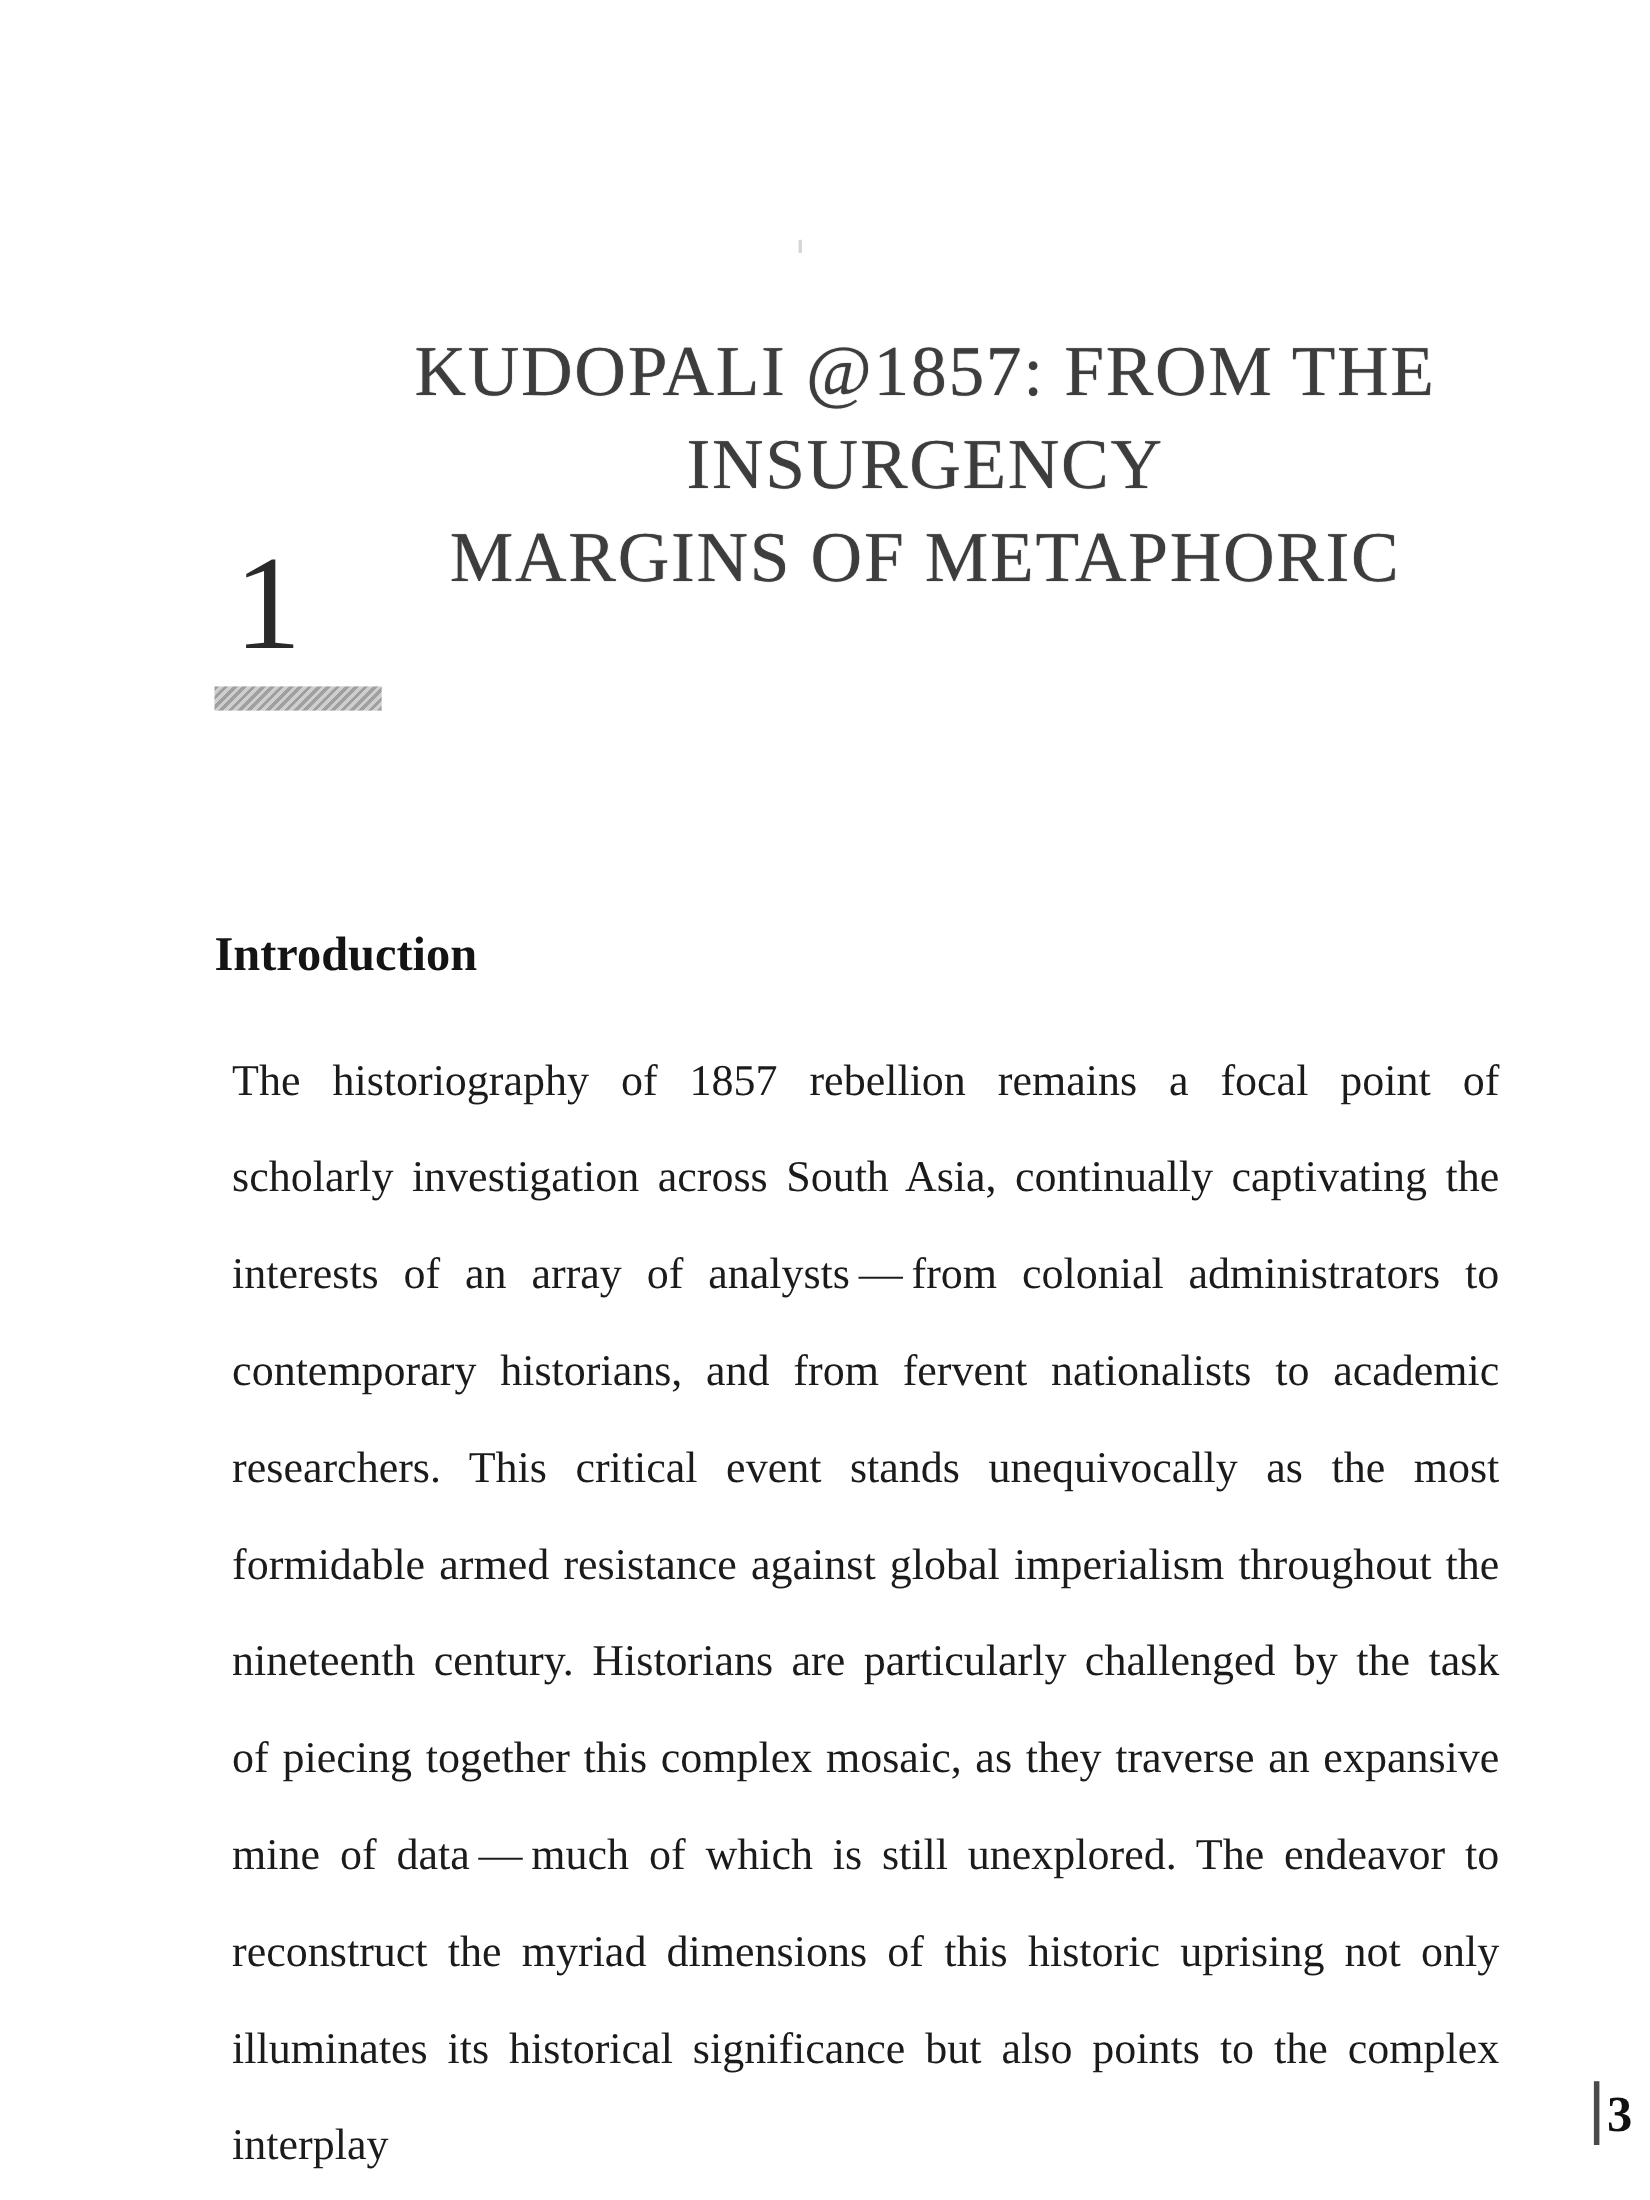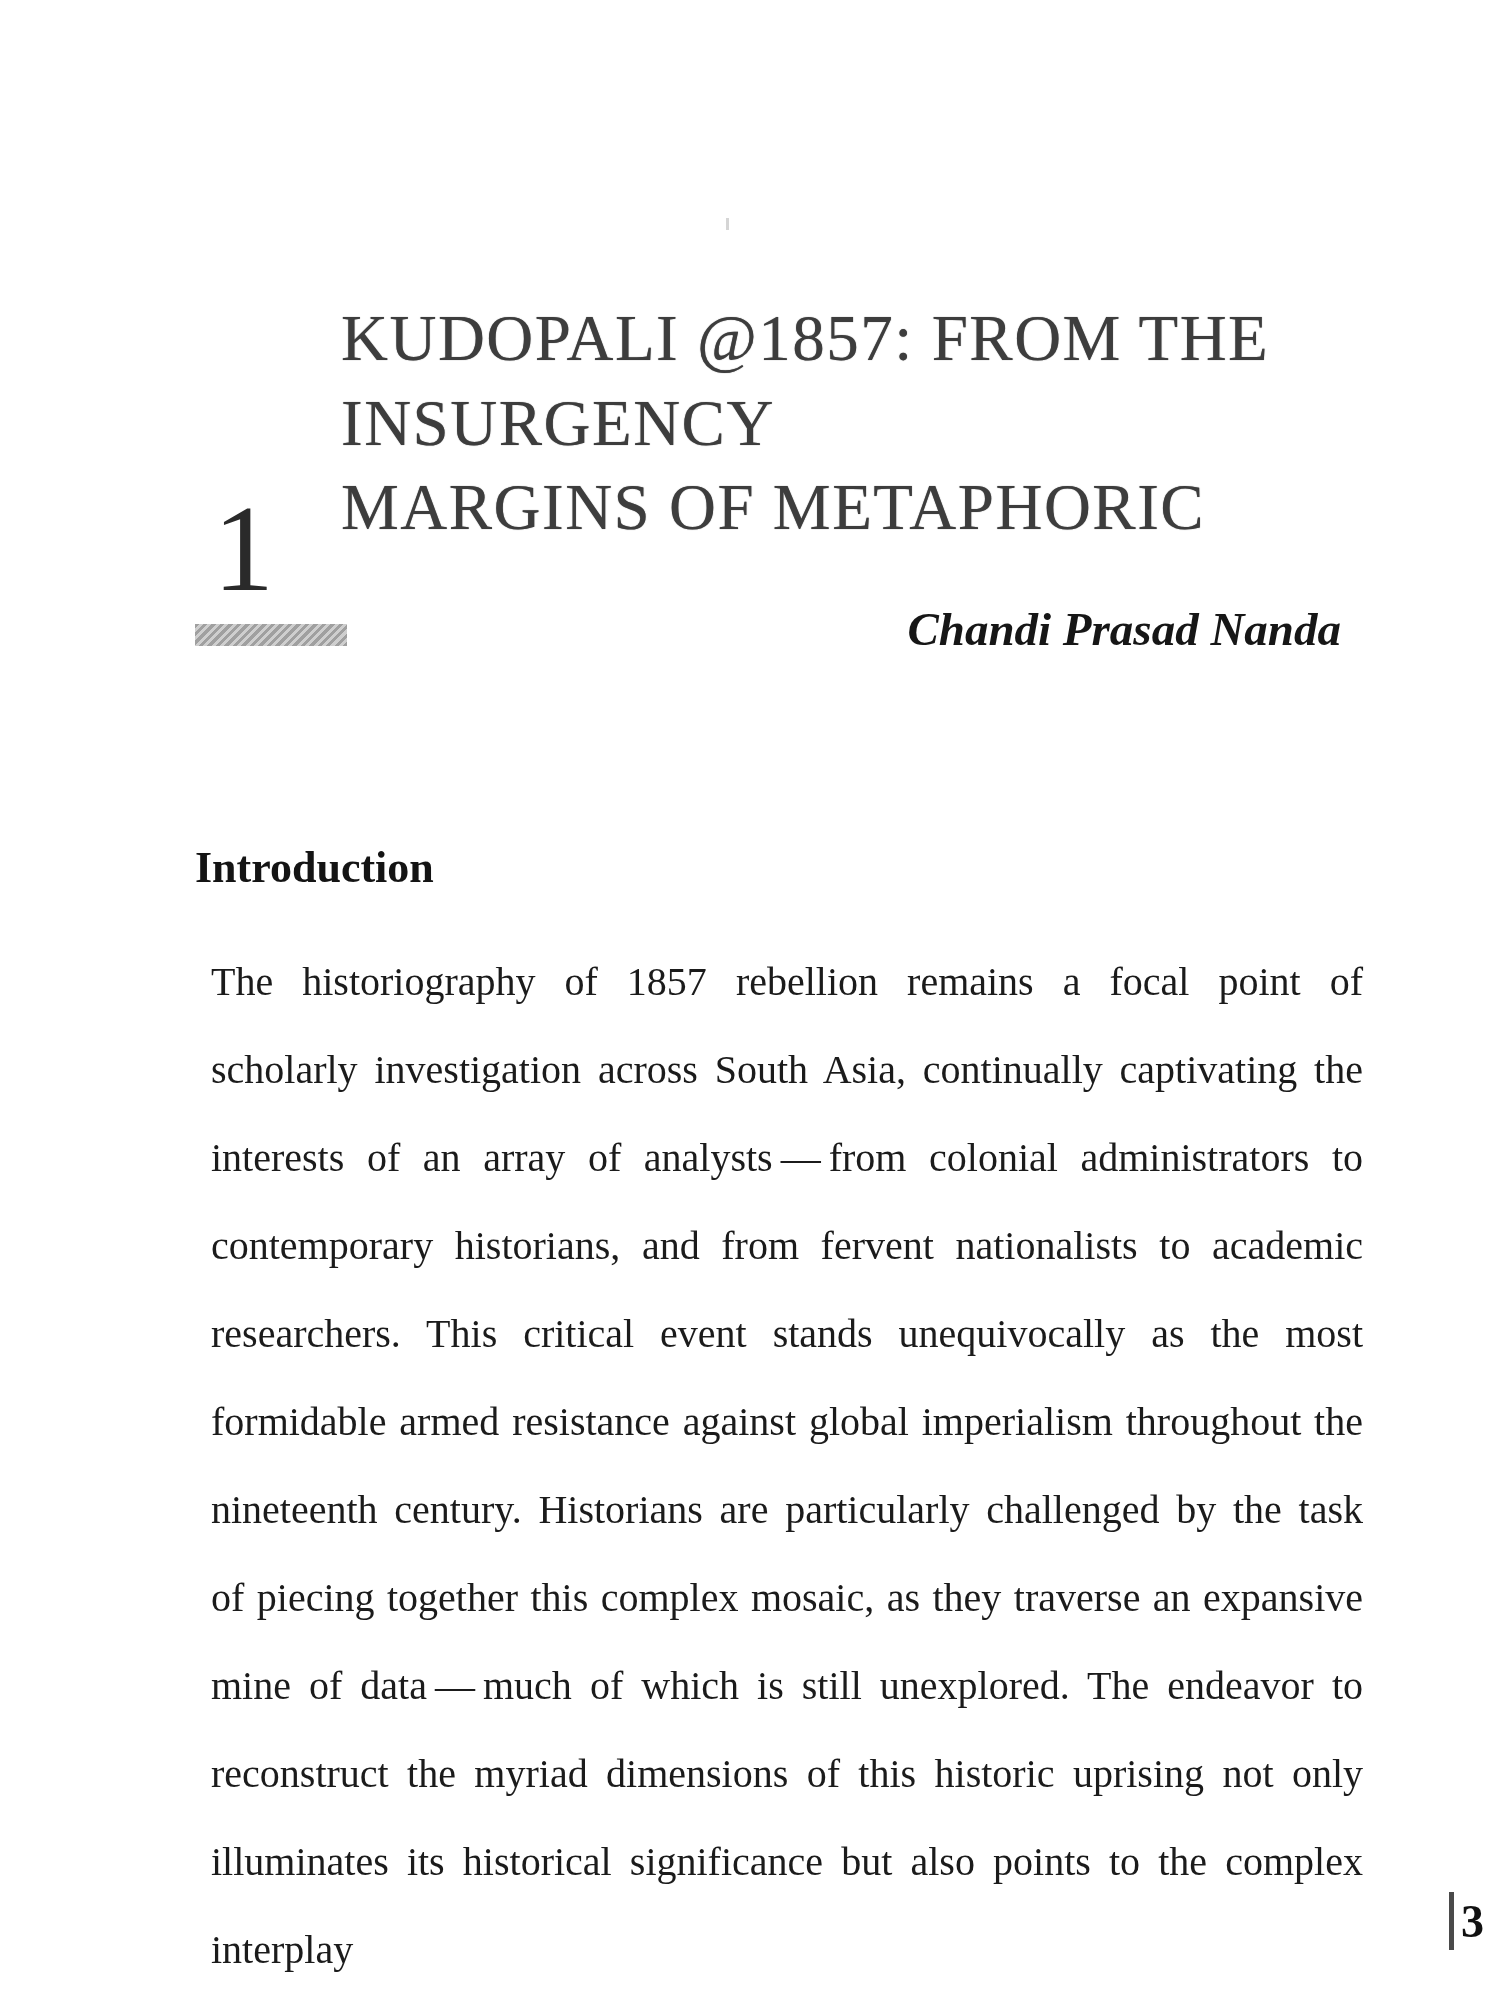--- a/index.html
+++ b/index.html
@@ -38,21 +38,21 @@
     background: repeating-linear-gradient(135deg, #8f8f8f 0 3px, #c6c6c6 3px 6px);
     opacity: 0.85;
   }
 
   
   .title-block {
     position: absolute;
     top: 296px;
     right: 159px;
     width: 1000px;
-    text-align: left;
+    text-align: center;
   }
   .title-line {
     display: block;
     font-size: 65px;
     line-height: 1.30;
     font-weight: 400;
     letter-spacing: 1.5px;
     color: #3d3d3d;
     text-shadow: 0 0 1px #6f6f6f;
   }
@@ -138,21 +138,20 @@
     <div class="chapter-num">1</div>
     <div class="chapter-bar"></div>
   </div>
 
   <h1 class="title-block" style="margin:0;">
     <span class="title-line">KUDOPALI @1857: FROM THE</span>
     <span class="title-line">INSURGENCY</span>
     <span class="title-line">MARGINS OF METAPHORIC</span>
   </h1>
 
-  <div class="author">Chandi Prasad Nanda</div>
 
   <h2 class="section-heading">Introduction</h2>
 
   <p class="body-paragraph">The historiography of 1857 rebellion remains a focal point of scholarly investigation across South Asia, continually captivating the interests of an array of analysts — from colonial administrators to contemporary historians, and from fervent nationalists to academic researchers. This critical event stands unequivocally as the most formidable armed resistance against global imperialism throughout the nineteenth century. Historians are particularly challenged by the task of piecing together this complex mosaic, as they traverse an expansive mine of data — much of which is still unexplored. The endeavor to reconstruct the myriad dimensions of this historic uprising not only illuminates its historical significance but also points to the complex interplay</p>
 
   <div class="pagenum-wrap">
     <span class="pagenum-bar"></span>
     <span class="pagenum">3</span>
   </div>
 

